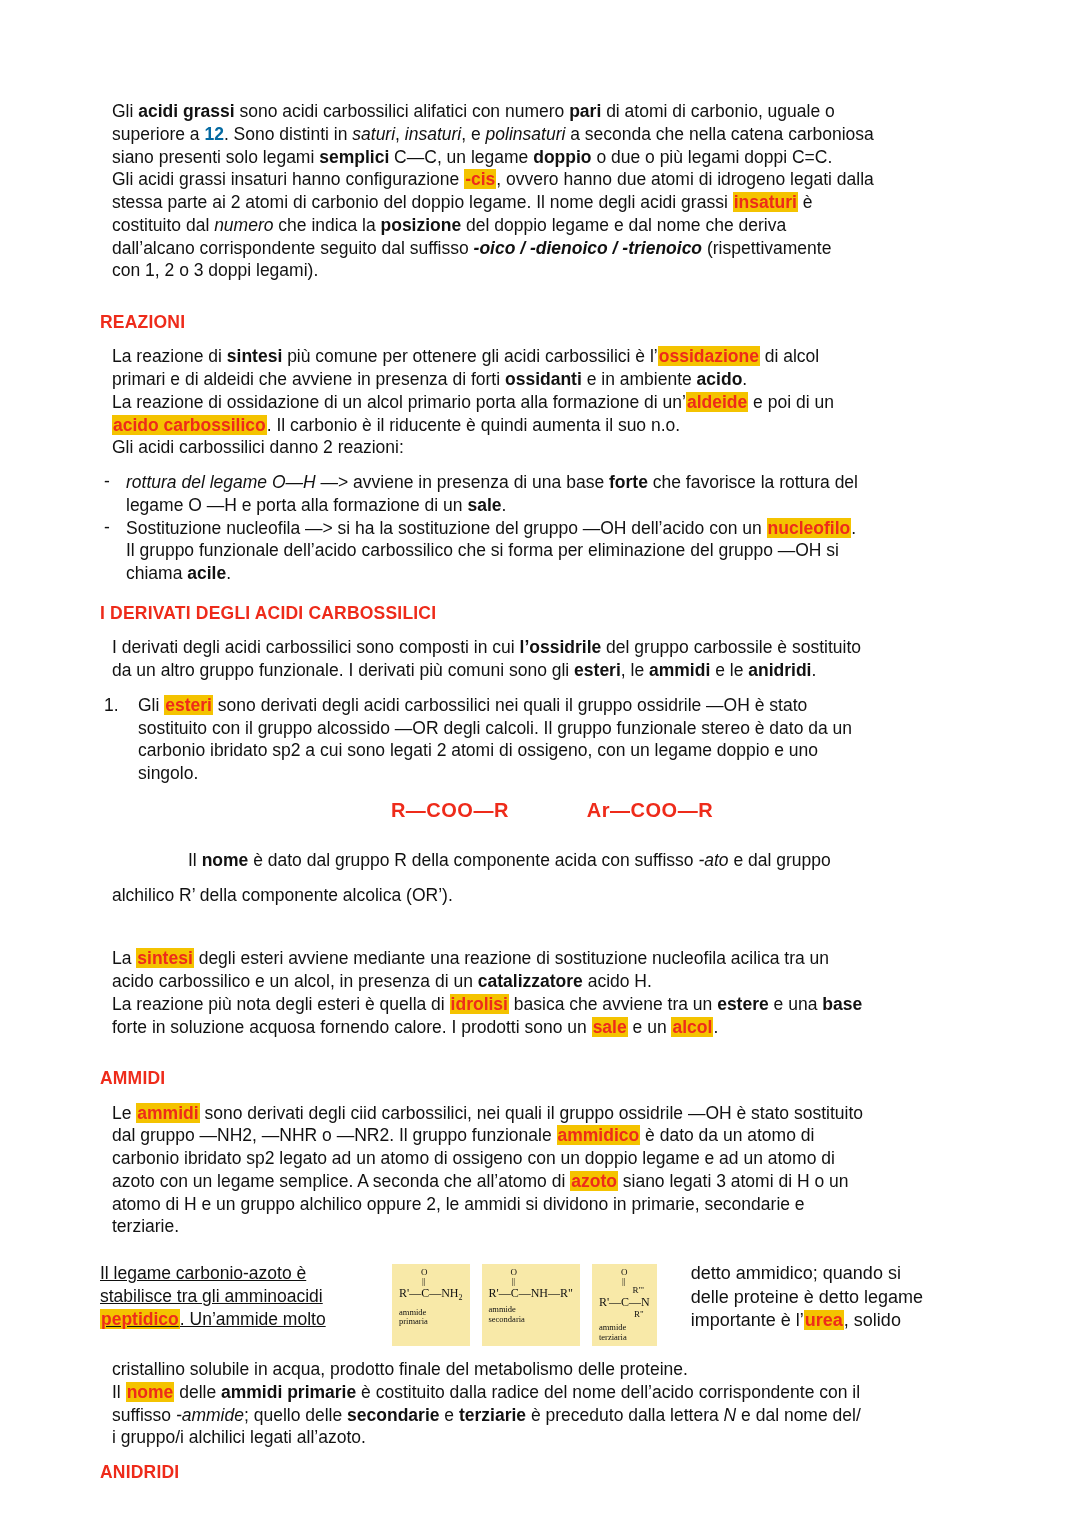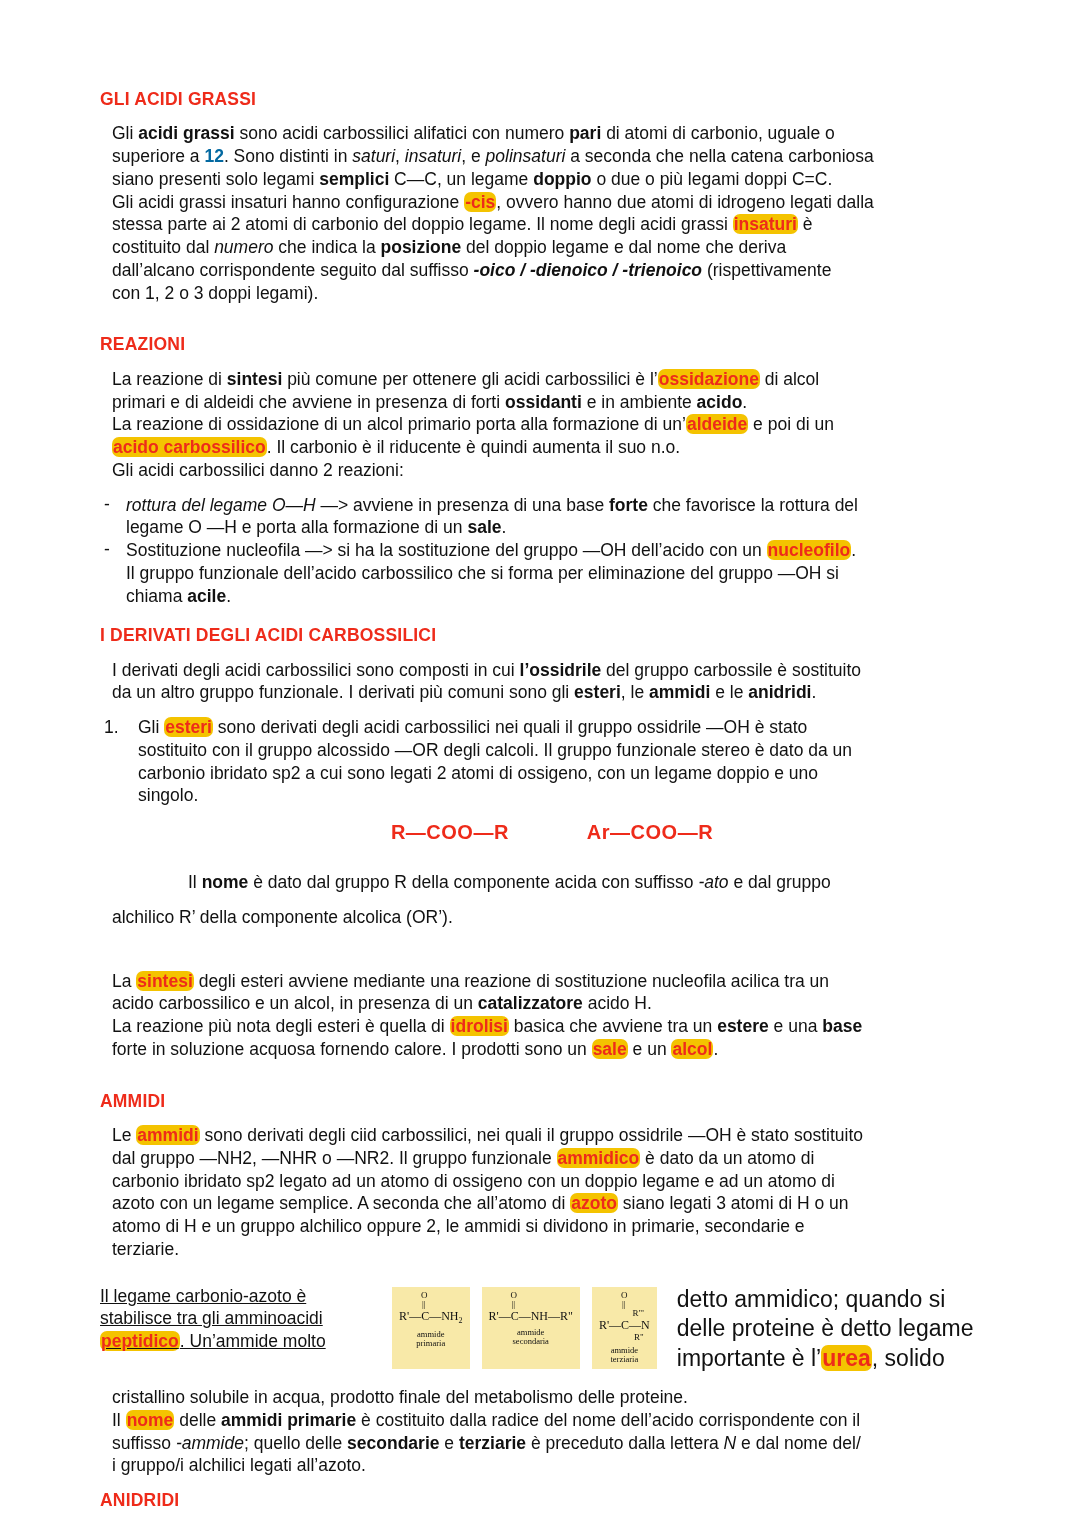--- a/index.html
+++ b/index.html
@@ -38,21 +38,20 @@
   .gap { height: 17px; }
   .gap-sm { height: 9px; }
   b, .b { font-weight: bold; }
   i, .i { font-style: italic; }
   .red { color: #0369a1; }
   .hl {
     background: #f4c300;
     color: #ee2b1a;
     font-weight: bold;
     padding: 0 1px;
-    border-radius: 7px;
   }
   .dash-list { margin: 0; padding: 0; list-style: none; }
   .dash-item {
     position: relative;
     padding-left: 26px;
     font-size: 17.5px;
     line-height: 1.30;
     margin-bottom: 0px;
   }
   .dash-item .mark {
@@ -101,22 +100,22 @@
     text-decoration: underline;
   }
   .amide-figs {
     display: flex;
     gap: 12px;
     flex: 0 0 auto;
     margin-top: 2px;
   }
   .amide-right {
     flex: 1 1 auto;
-    padding-left: 20px;
-    font-size: 23px;
+    padding-left: 34px;
+    font-size: 18px;
     line-height: 1.30;
   }
   .fig {
     background: #f8e9a8;
     padding: 4px 7px 4px 7px;
     text-align: center;
     font-family: "Liberation Serif", serif;
     color: #111;
   }
   .fig .top {
@@ -134,21 +133,21 @@
   .fig .mainline {
     font-size: 12px;
     line-height: 1.25;
     white-space: nowrap;
   }
   .fig .mainline sub { font-size: 8px; }
   .fig .caption {
     font-size: 8.5px;
     line-height: 1.12;
     margin-top: 4px;
-    text-align: center;
+    text-align: left;
   }
   .fig-tert .mainline { position: relative; }
   .fig .rsup {
     font-size: 9px;
     line-height: 1.0;
     text-align: right;
     padding-right: 6px;
   }
   .fig .rsub {
     font-size: 9px;
@@ -168,21 +167,20 @@
   .anhydride-fig .l1 { font-size: 11px; line-height: 1.05; letter-spacing: 10px; padding-left: 16px;}
   .anhydride-fig .l2 { font-size: 11px; line-height: 1.05; letter-spacing: 10px; padding-left: 16px;}
   .anhydride-fig .l3 { font-size: 14px; line-height: 1.2; letter-spacing: 0.5px; }
 </style>
 </head>
 <body>
 
 <div class="page">
 
   <div class="block">
-    <div class="h-red">GLI ACIDI GRASSI</div>
     <div class="para">
       <span>Gli </span><b>acidi grassi</b><span> sono acidi carbossilici alifatici con numero </span><b>pari</b><span> di atomi di carbonio, uguale o</span><br>
       <span>superiore a </span><b class="red">12</b><span>. Sono distinti in </span><i>saturi</i><span>, </span><i>insaturi</i><span>, e </span><i>polinsaturi</i><span> a seconda che nella catena carboniosa</span><br>
       <span>siano presenti solo legami </span><b>semplici</b><span> C—C, un legame </span><b>doppio</b><span> o due o più legami doppi C=C.</span><br>
       <span>Gli acidi grassi insaturi hanno configurazione </span><span class="hl">-cis</span><span>, ovvero hanno due atomi di idrogeno legati dalla</span><br>
       <span>stessa parte ai 2 atomi di carbonio del doppio legame.  Il nome degli acidi grassi </span><span class="hl">insaturi</span><span> è</span><br>
       <span>costituito dal </span><i>numero</i><span> che indica la </span><b>posizione</b><span> del doppio legame e dal nome che deriva</span><br>
       <span>dall’alcano corrispondente seguito dal suffisso </span><b><i>-oico / -dienoico / -trienoico</i></b><span>  (rispettivamente</span><br>
       <span>con 1, 2 o 3 doppi legami).</span>
     </div>

